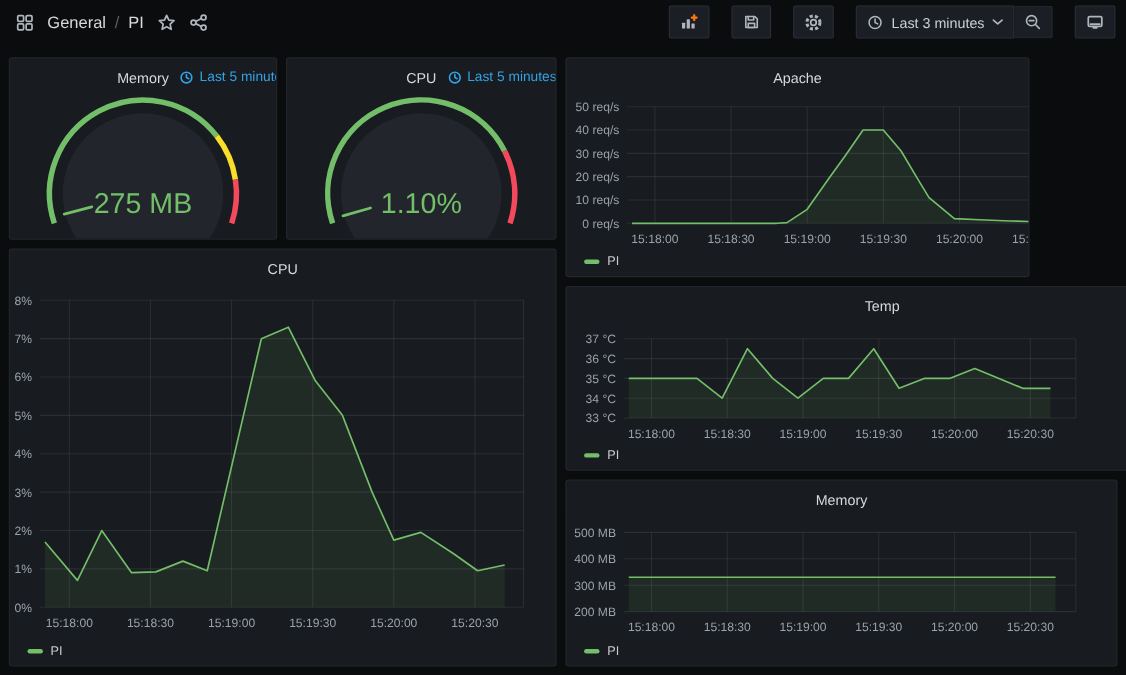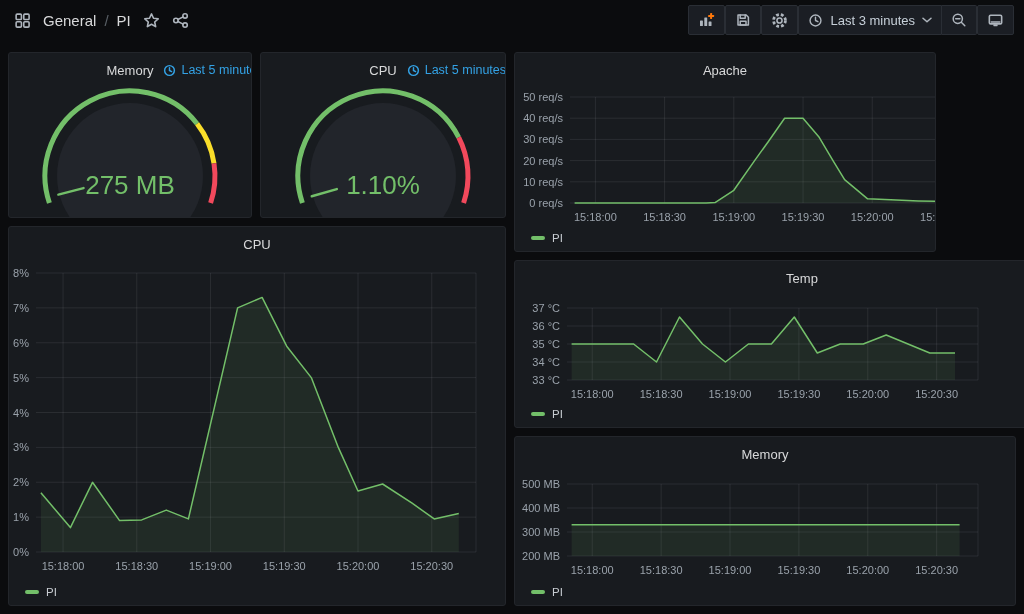--- a/index.html
+++ b/index.html
@@ -10,21 +10,21 @@
     font-family:"Liberation Sans","DejaVu Sans",sans-serif;
     -webkit-font-smoothing:antialiased;
   }
   
   .nav { height:40px; display:flex; align-items:center; justify-content:space-between;
          padding:0 10px 0 14px; background:#0b0c0e; }
   .nav-left { display:flex; align-items:center; gap:12px; }
   .breadcrumb { display:flex; align-items:center; gap:8px; font-size:15px; color:#d8d9da; }
   .breadcrumb .sep { color:#5a6066; }
   .nav-icon { display:flex; align-items:center; cursor:pointer; }
-  .nav-right { display:flex; align-items:flex-start; gap:0; }
+  .nav-right { display:flex; align-items:flex-start; gap:20px; }
   .tb-group { display:flex; }
   .tb-btn { height:30px; min-width:34px; padding:0 9px; background:#1b1e24;
             border:1px solid #2a2e35; border-radius:2px; display:flex; align-items:center;
             justify-content:center; gap:7px; color:#c7d0d9; font-size:13px; font-weight:500;
             font-family:inherit; cursor:pointer; }
   .tb-group .tb-btn + .tb-btn { border-left:0; border-top-left-radius:0; border-bottom-left-radius:0; }
   .tb-group .tb-btn:first-child { border-top-right-radius:0; border-bottom-right-radius:0; }
   svg.ic { display:block; }
   .stroke { fill:none; stroke:#aeb5bd; stroke-width:1.5; stroke-linecap:round; stroke-linejoin:round; }
   .fillic { fill:#aeb5bd; }

